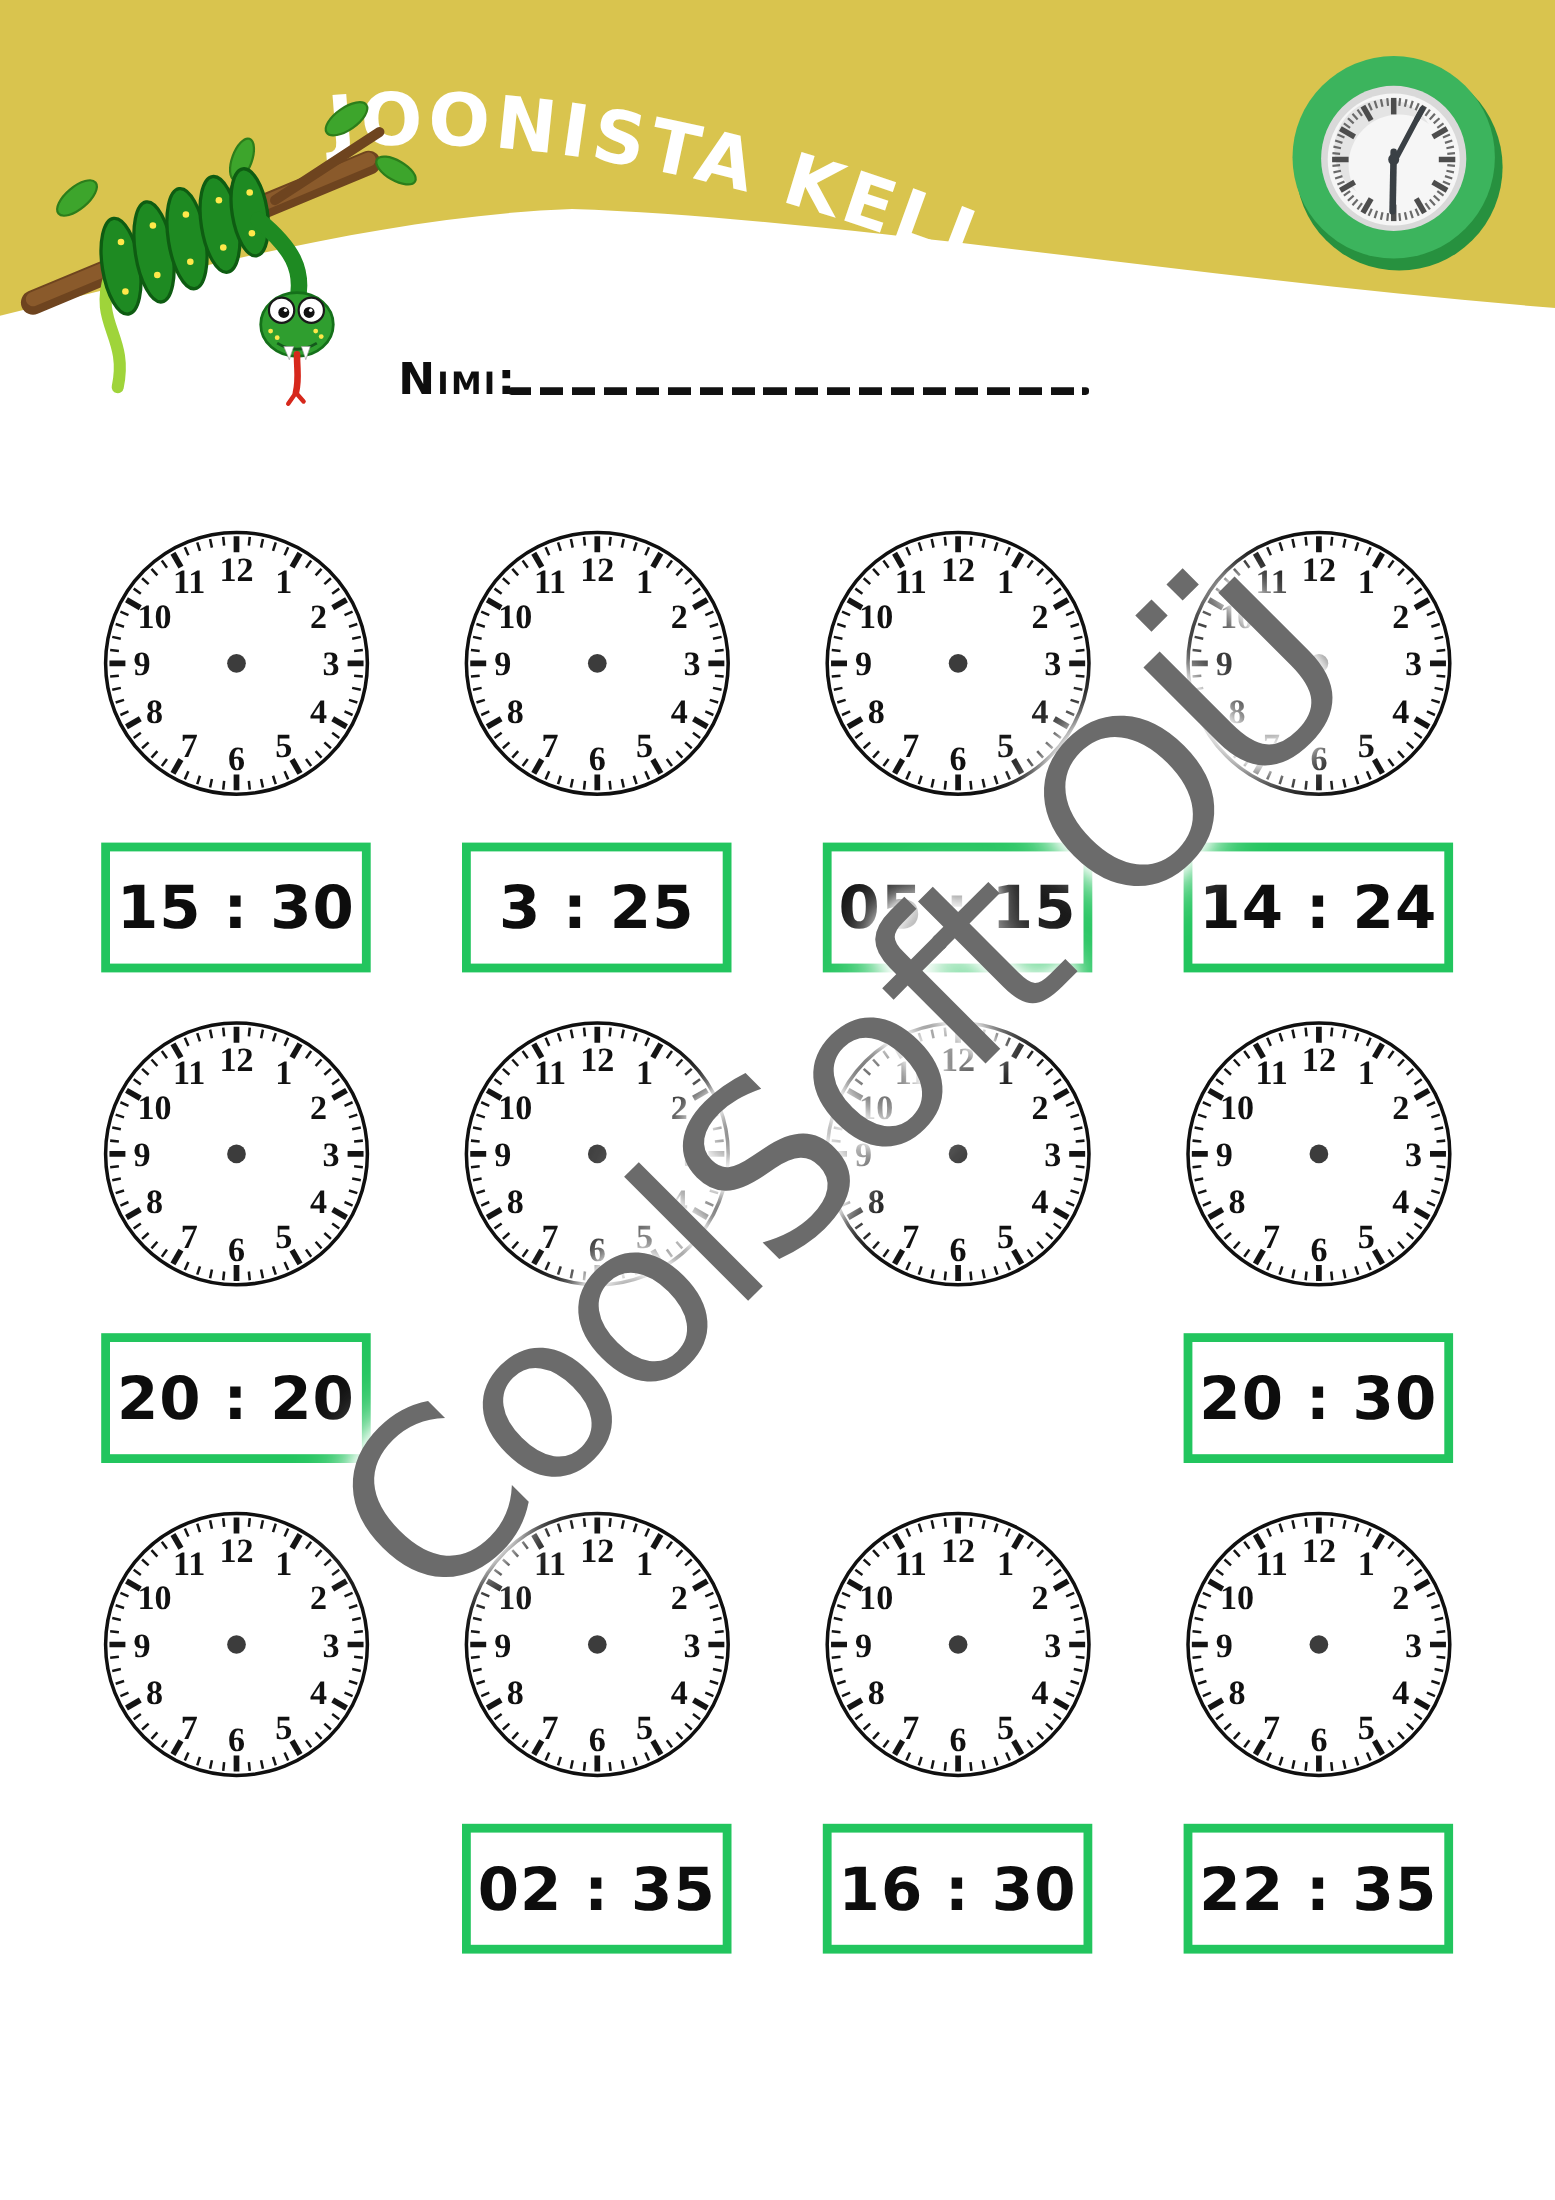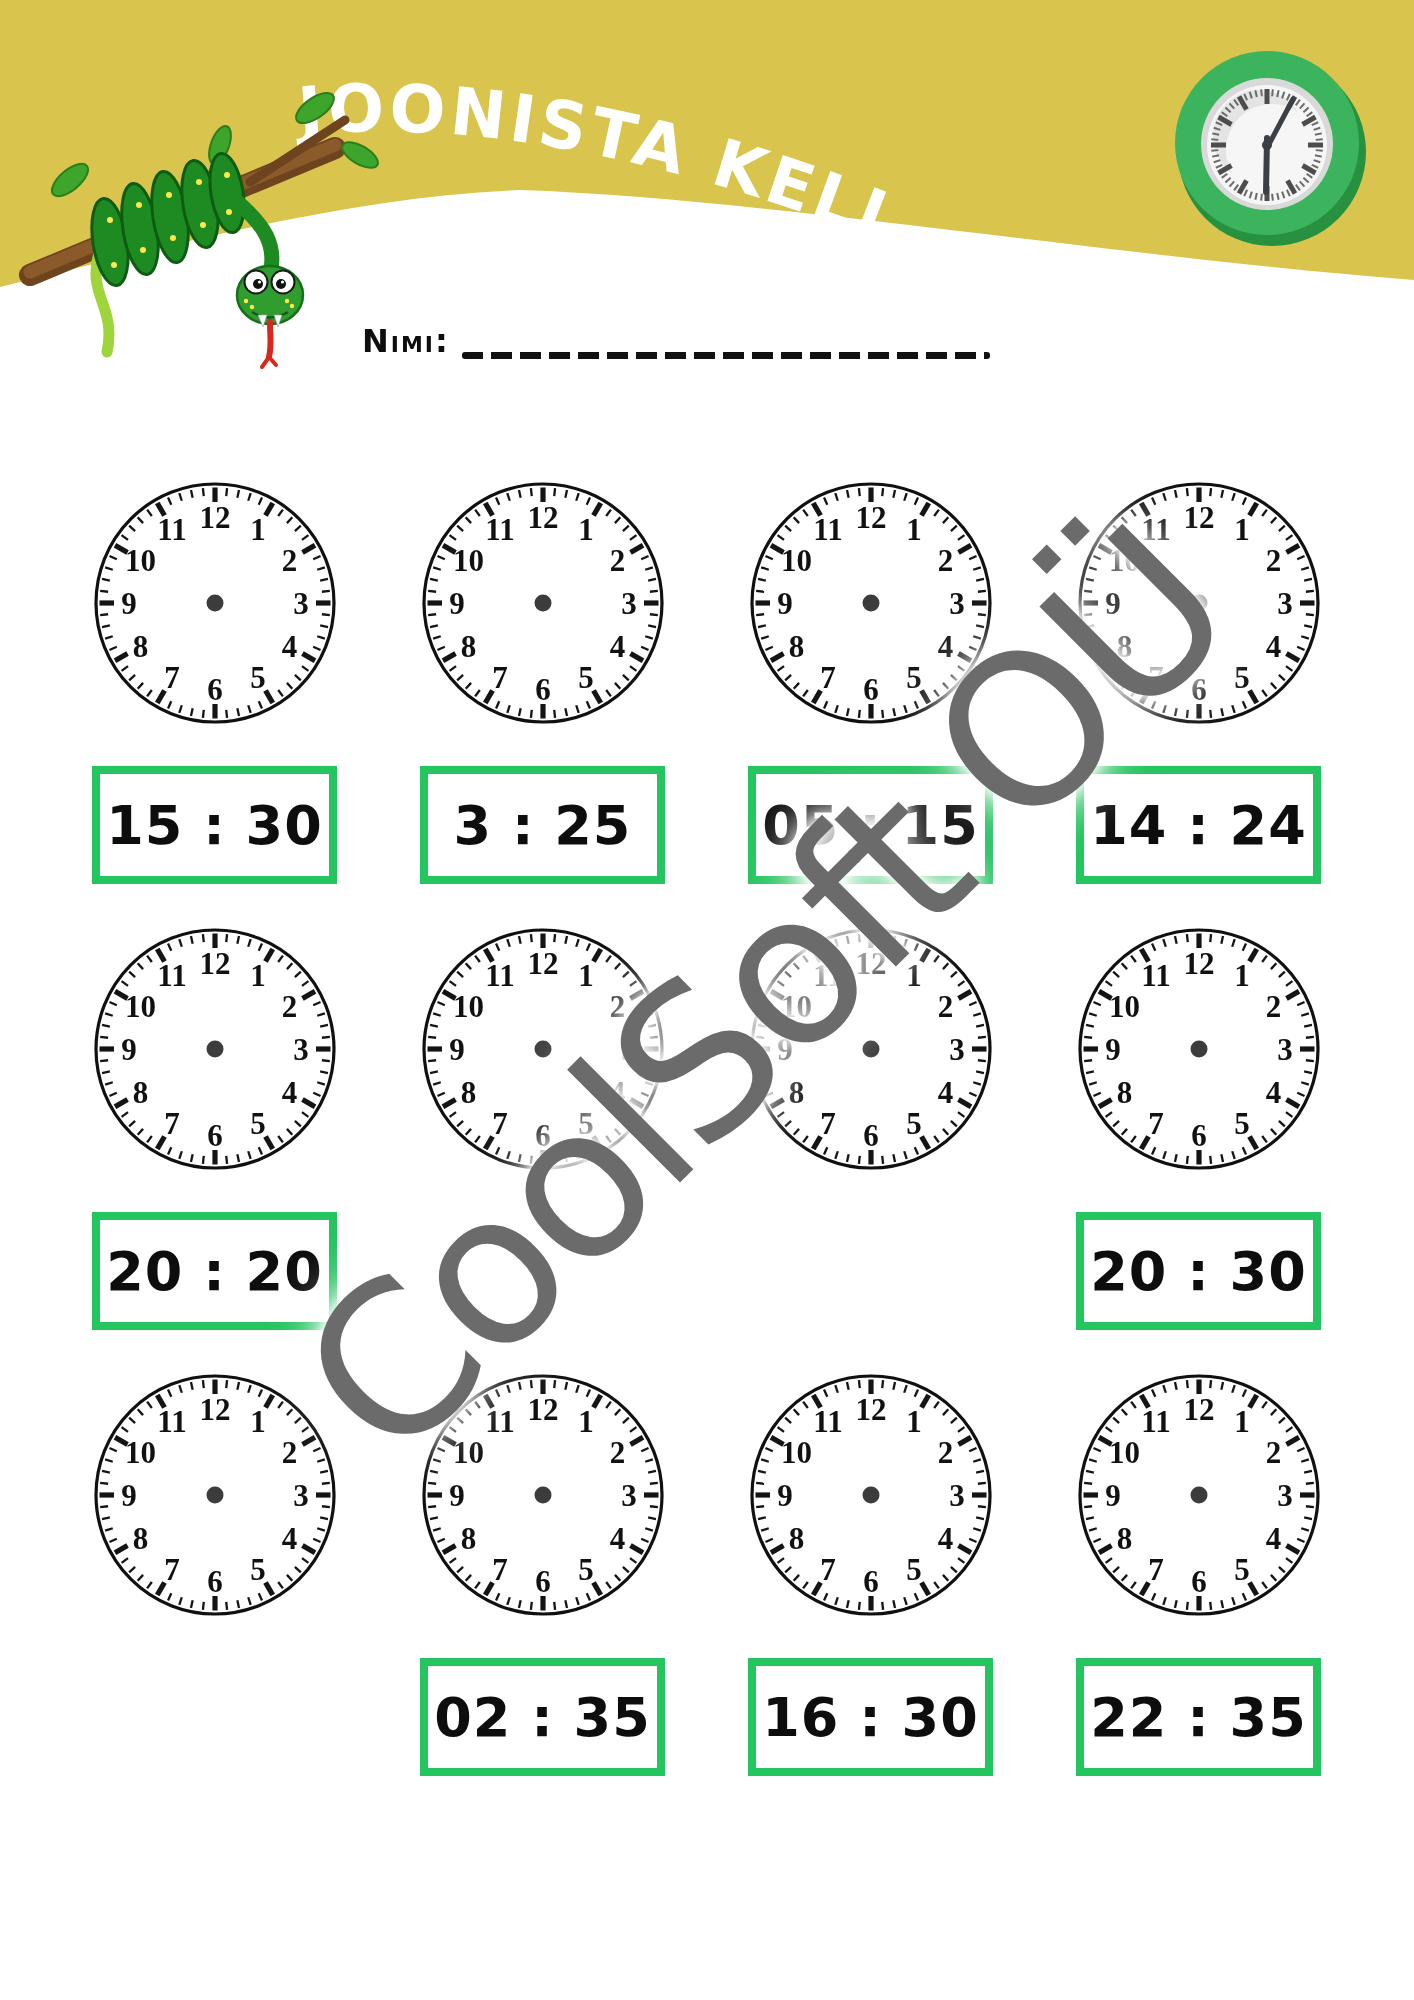--- a/index.html
+++ b/index.html
@@ -4,21 +4,21 @@
 <style>
   html,body{margin:0;padding:0;}
   body{
     width:1414px;height:2000px;position:relative;background:#ffffff;
     overflow:hidden;font-family:"DejaVu Sans",sans-serif;
   }
   .header-svg{position:absolute;left:0;top:0;z-index:5;}
   .snake-svg{position:absolute;left:15px;top:60px;z-index:6;}
   .nimi-row{position:absolute;left:362px;top:322px;z-index:6;}
   .nimi-label{
-    font-family:"DejaVu Sans",sans-serif;font-weight:bold;font-size:32px;
+    font-family:"DejaVu Sans",sans-serif;font-weight:bold;font-size:40px;
     font-variant:small-caps;color:#0e0e0e;letter-spacing:2px;display:inline-block;
   }
   .nimi-line{
     position:absolute;left:100px;top:30px;width:528px;height:7px;border-radius:3px;
     background:repeating-linear-gradient(90deg,#111 0 21px,transparent 21px 29px);
   }
   .grid{position:absolute;left:0;top:0;width:1414px;height:2000px;z-index:1;}
   .cell{position:absolute;width:245px;height:403px;}
   .clock-mount{position:absolute;left:0;top:0;width:245px;height:244px;}
   .clock-mount svg{display:block;margin:0 auto;}

